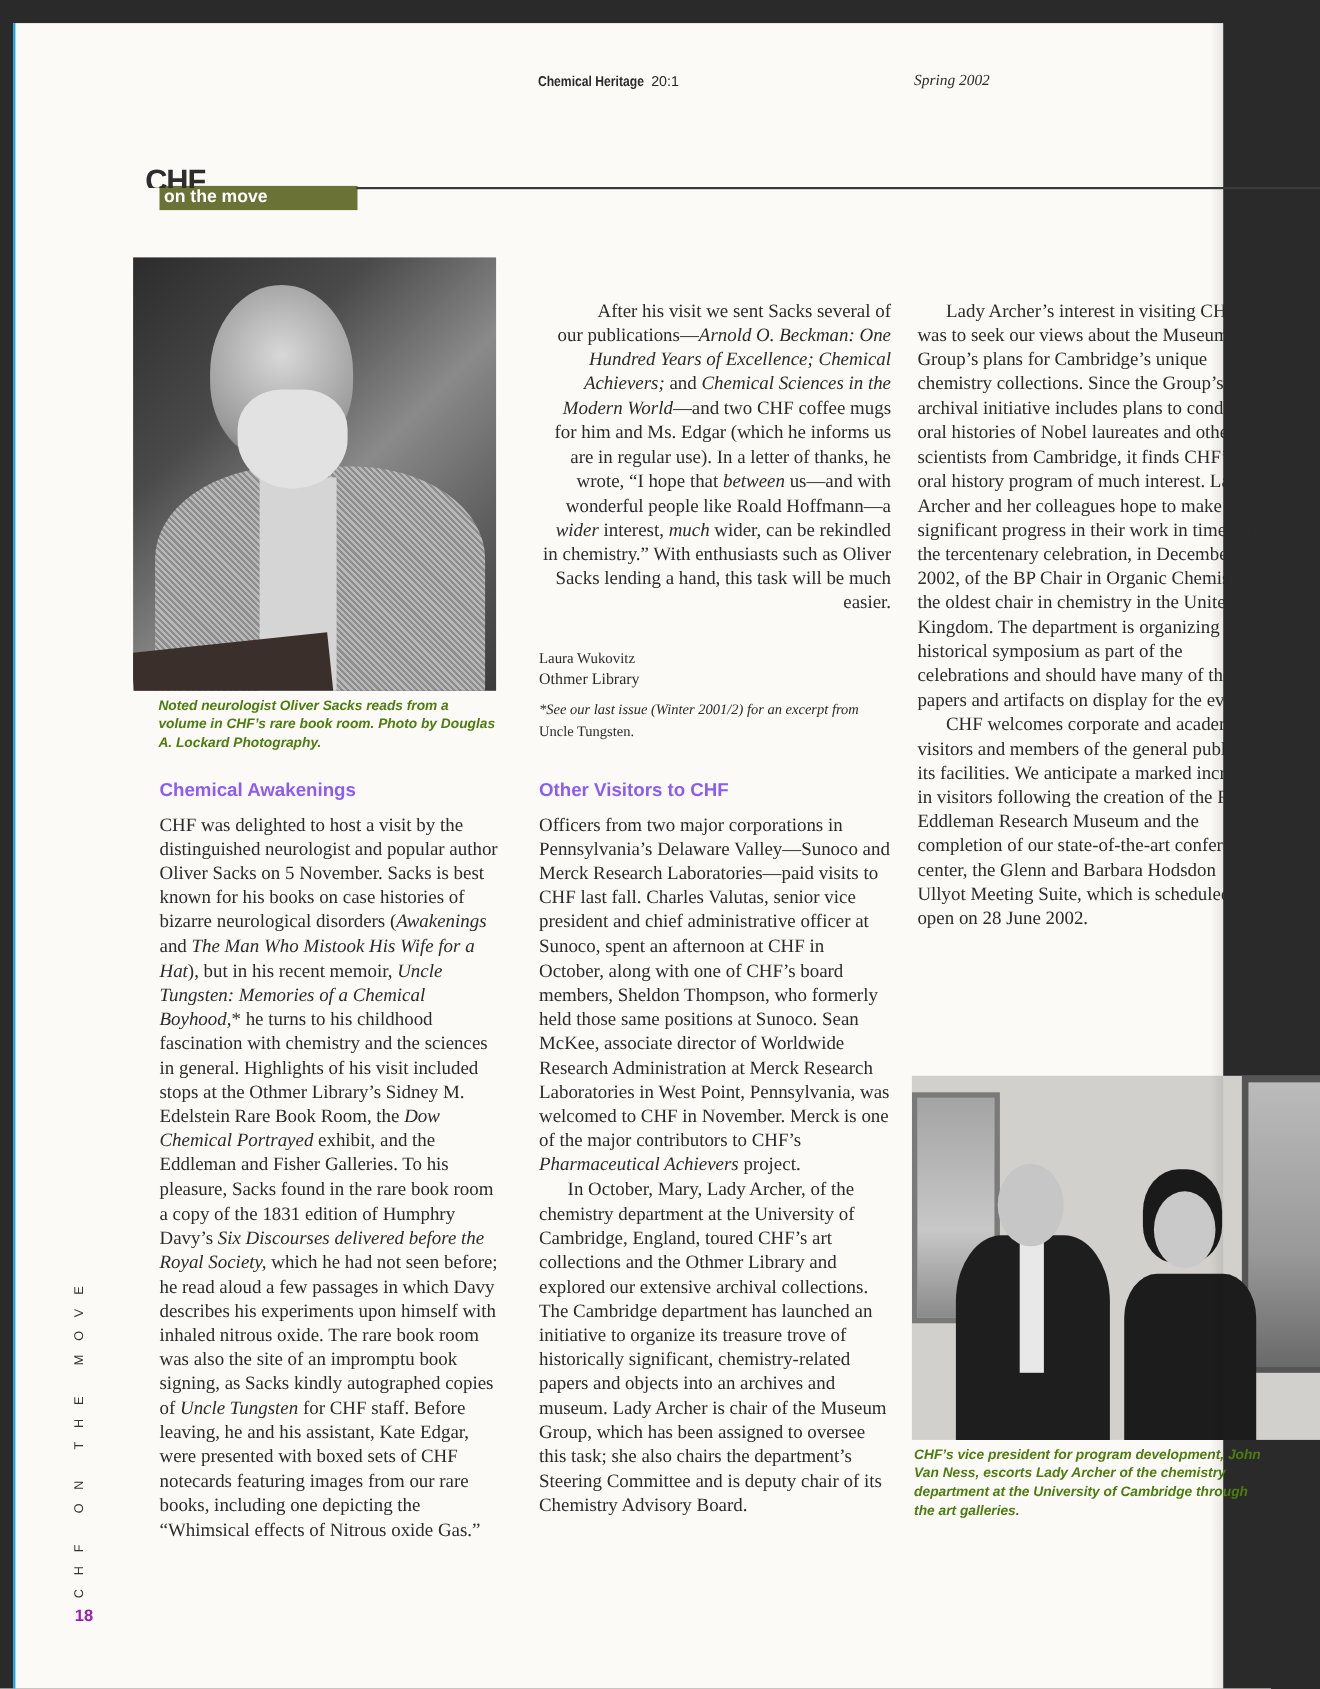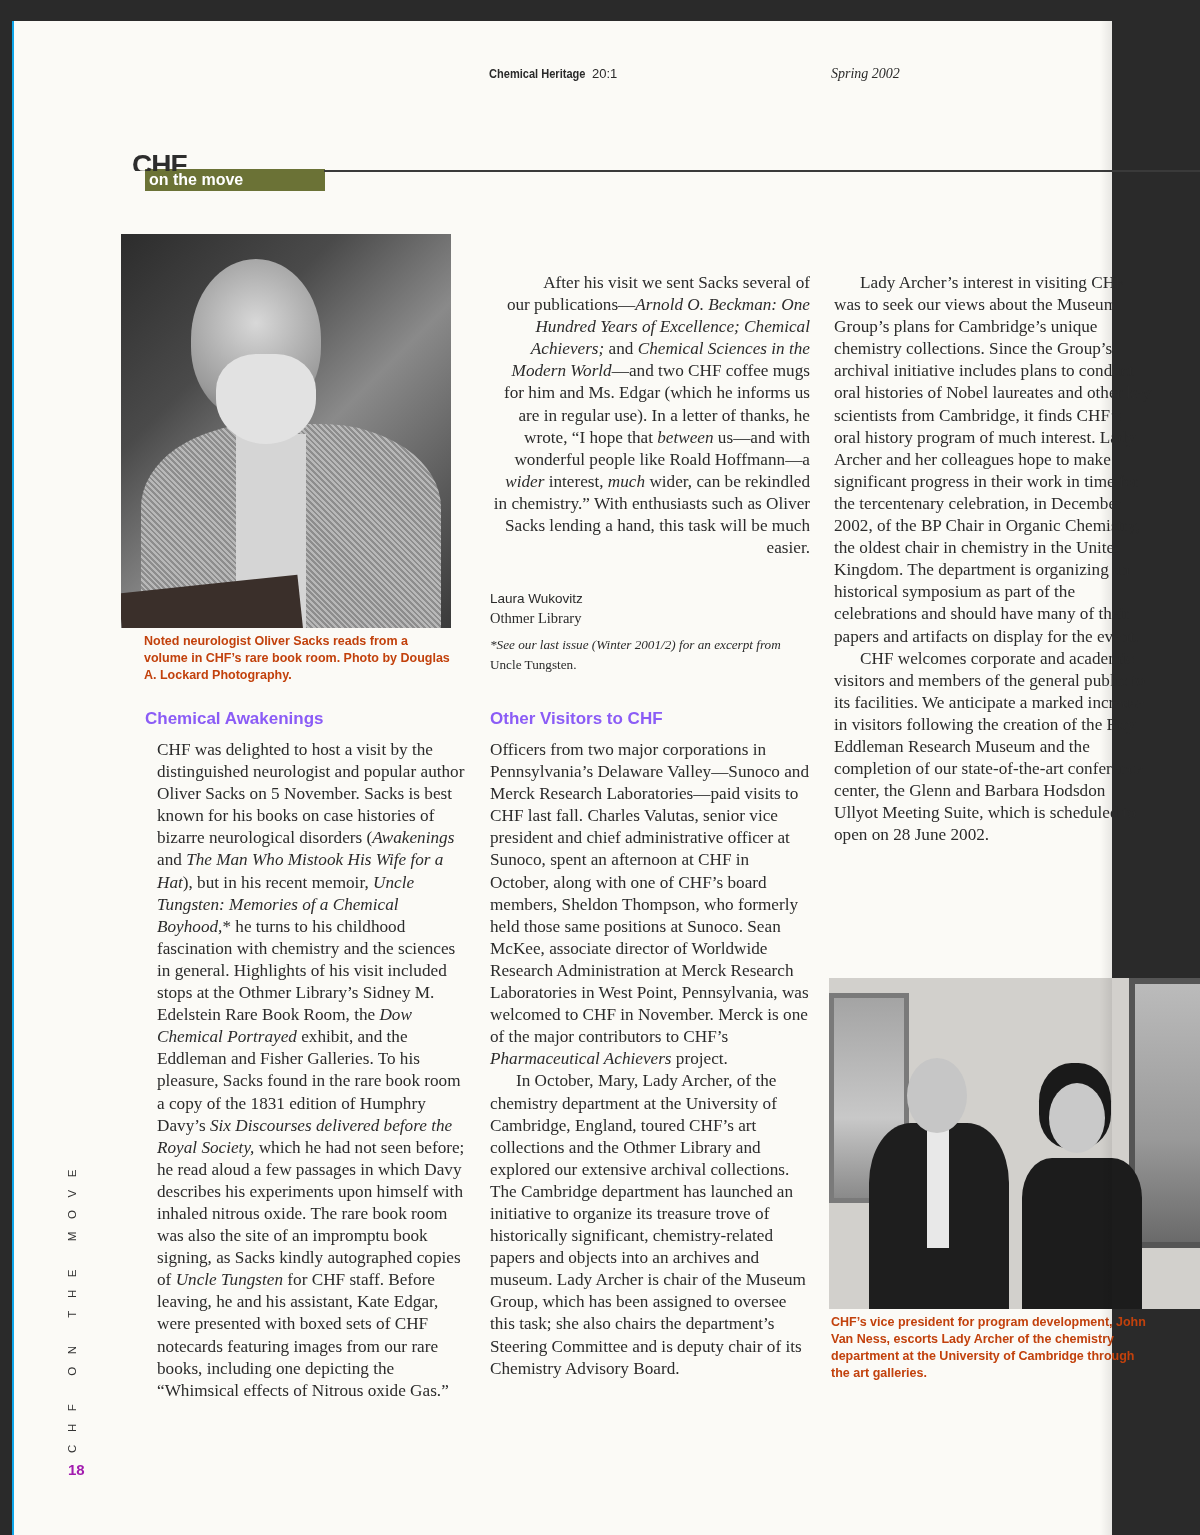--- a/index.html
+++ b/index.html
@@ -174,55 +174,56 @@
     }
     .photo-visitors .woman .dress {
       position: absolute; left: 8px; top: 95px;
       width: 120px; height: 160px;
       border-radius: 25% 25% 0 0;
       background: #1c1c1c;
     }
     .caption {
       position: absolute;
       font-family: "Liberation Sans", sans-serif;
+      font-style: italic;
       font-weight: bold;
       font-size: 12.5px;
       line-height: 17px;
-      color: #c2410c;
+      color: #4d7c0f;
     }
     .cap-sacks { left: 130px; top: 612px; width: 310px; }
     .cap-visitors { left: 817px; top: 1293px; width: 320px; }
     .col {
       position: absolute;
       font-size: 17.2px;
       line-height: 22.1px;
       color: #2b2b2b;
     }
     .col p { margin: 0; }
     .col .indent { text-indent: 26px; }
-    .col1 { left: 131px; top: 718px; width: 312px; margin-left: 12px; }
+    .col1 { left: 131px; top: 718px; width: 312px; }
     .col2 { left: 476px; top: 251px; width: 320px; text-align: right; }
     .col2b { left: 476px; top: 718px; width: 320px; }
     .col3 { left: 820px; top: 251px; width: 318px; }
     .heading {
       position: absolute;
       font-family: "Liberation Sans", sans-serif;
       font-weight: 900;
       font-size: 17px;
       color: #8b5cf6;
     }
     .h-awake { left: 131px; top: 688px; }
     .h-visitors { left: 476px; top: 688px; }
     .sig {
       position: absolute;
       left: 476px; top: 568px;
       width: 320px;
     }
     .sig .name {
-      font-family: Liberation Sans, sans-serif;
+      font-family: Liberation Serif, serif;
       font-size: 13.5px;
       display: block;
       line-height: 20px;
     }
     .sig .affil {
       font-size: 14.5px;
       display: block;
       line-height: 18px;
     }
     .sig .footnote {

